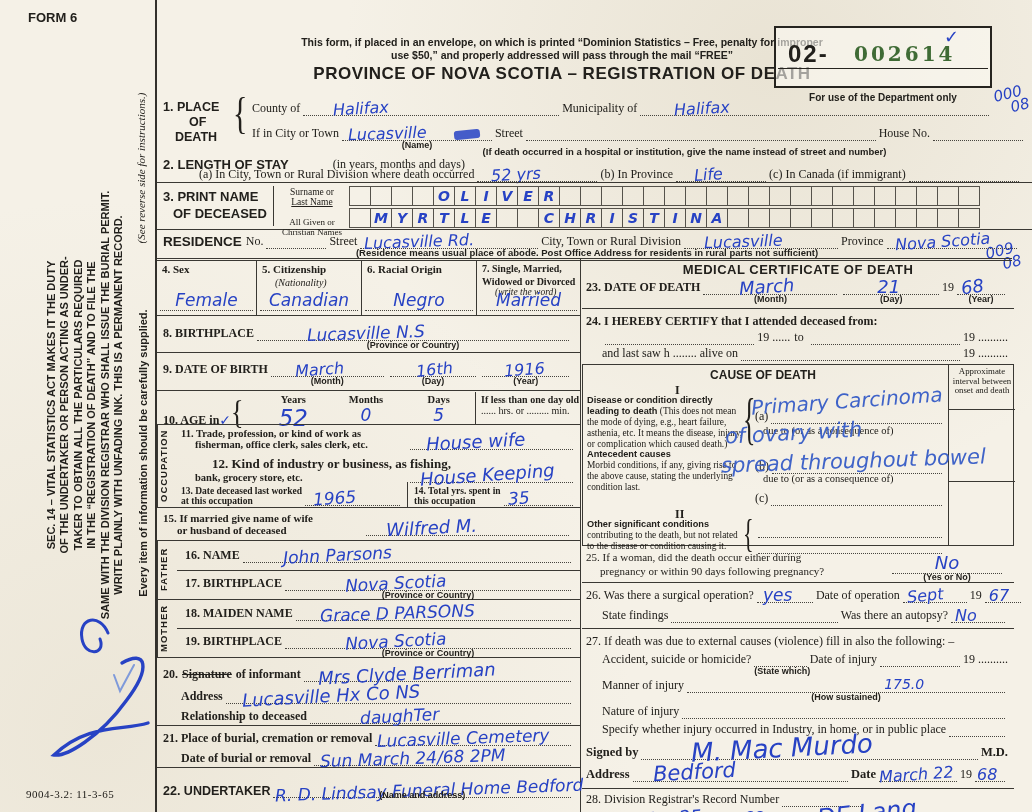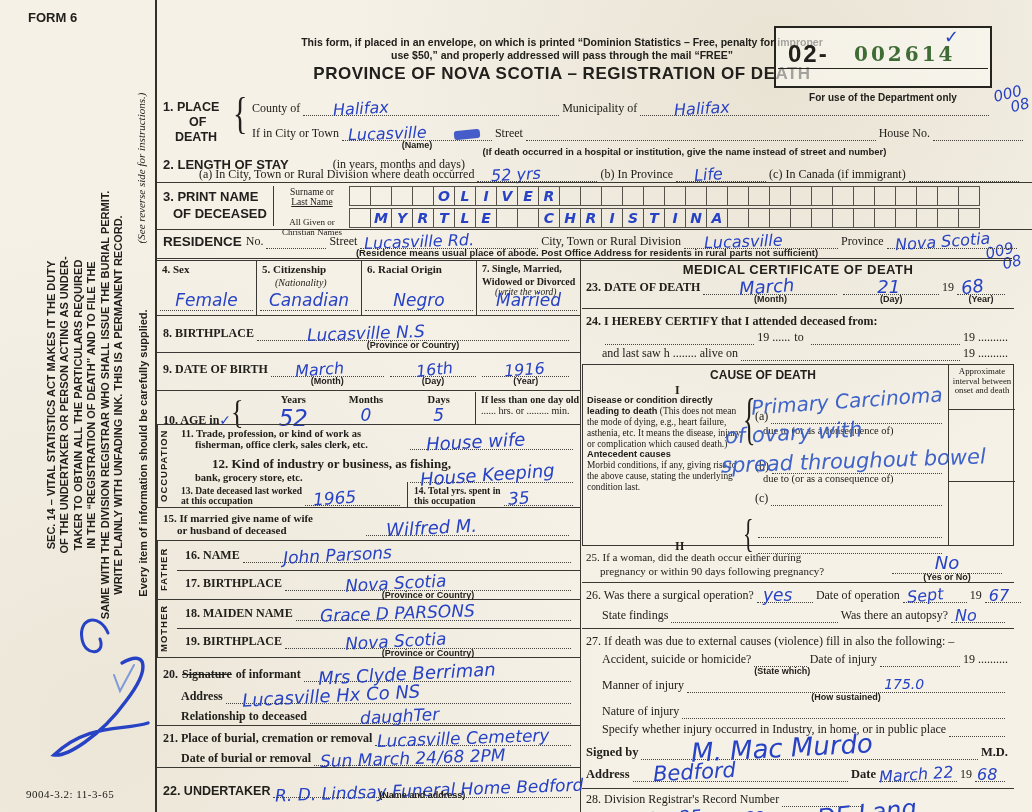--- a/index.html
+++ b/index.html
@@ -507,21 +507,25 @@
 
       <div class="ab" style="left:92px;top:18px;font:bold 12px 'Liberation Serif',serif;">I</div>
       <div class="ab para" style="left:4px;top:30px;width:160px;">
         <b>Disease or condition directly leading to death</b>
         <span>(This does not mean the mode of dying, e.g., heart failure, asthenia, etc. It means the disease, injury, or complication which caused death.)</span>
       </div>
       <div class="ab para" style="left:4px;top:84px;width:160px;">
         <b>Antecedent causes</b><br>
         <span>Morbid conditions, if any, giving rise to the above cause, stating the underlying condition last.</span>
       </div>
-      <div class="ab" style="left:92px;top:142px;font:bold 12px 'Liberation Serif',serif;margin-top:32px;">II</div>
+      <div class="ab" style="left:92px;top:142px;font:bold 12px 'Liberation Serif',serif;">II</div>
+      <div class="ab para" style="left:4px;top:154px;width:160px;">
+        <b>Other significant conditions</b><br>
+        <span>contributing to the death, but not related to the disease or condition causing it.</span>
+      </div>
 
       <span class="ab brace" style="left:160px;top:40px;font-size:26px;transform:scaleY(2.2);">{</span>
       <span class="ab brace" style="left:160px;top:156px;font-size:22px;transform:scaleY(1.8);">{</span>
 
       <div class="ab fl" style="left:172px;top:44px;width:190px;">
         <span class="sl">(a)</span>
           <span class="d"></span>
       </div>
       <div class="ab sl sm" style="left:180px;top:60px;">due to (or as a consequence of)</div>
       <div class="ab fl" style="left:172px;top:94px;width:190px;">

